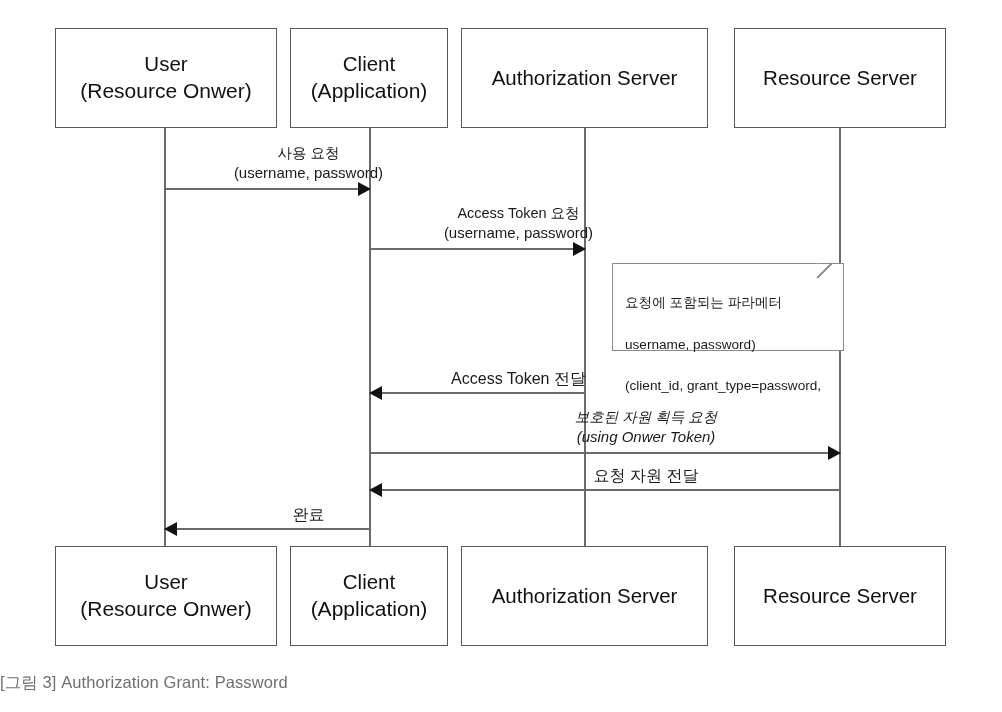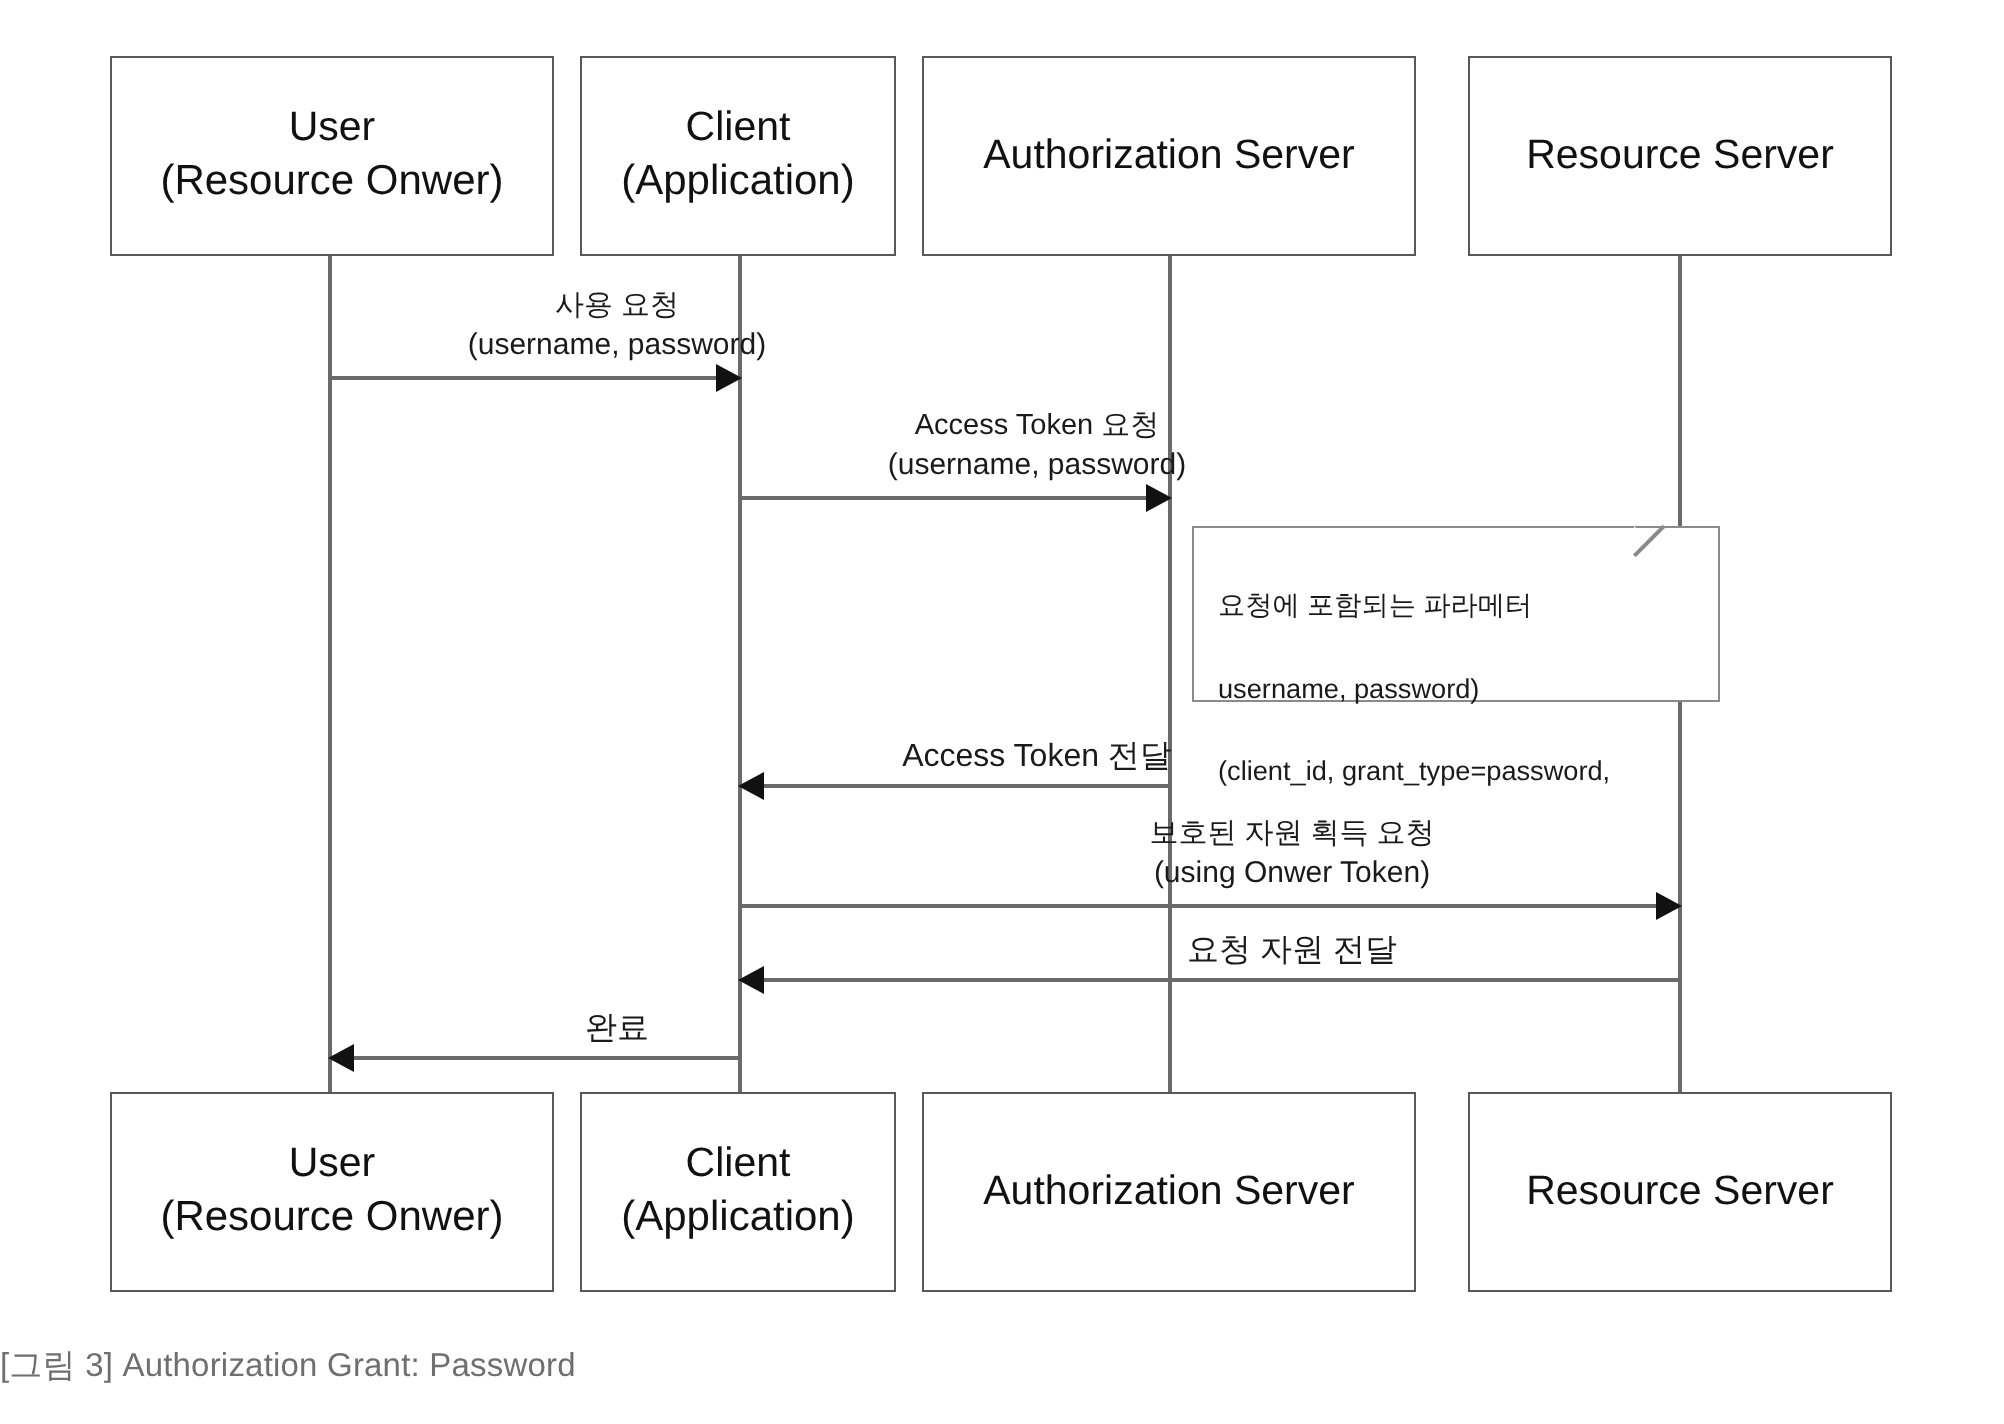--- a/index.html
+++ b/index.html
@@ -171,40 +171,40 @@
 
   <div class="abs msg right" style="left:370px; top:248px; width:215px;">
     <div class="line"></div>
     <div class="head"></div>
     <div class="label" style="top:-44px;">
       <span class="t1">Access Token 요청</span>
       <span class="t2">(username, password)</span>
     </div>
   </div>
 
-  <div class="abs note" style="left:596px; top:263px; width:264px; height:88px;">
+  <div class="abs note" style="left:612px; top:263px; width:232px; height:88px;">
     <span class="nline head-line">요청에 포함되는 파라메터</span>
     <span class="nline">username, password)</span>
     <span class="nline">(client_id, grant_type=password,</span>
   </div>
   <div class="note-fold" style="left:817px; top:263px;"></div>
   <div class="note-fold-line" style="left:817px; top:277px;"></div>
 
   <div class="abs msg left" style="left:370px; top:392px; width:215px;">
     <div class="line"></div>
     <div class="head"></div>
     <div class="label one" style="top:-24px;">
       <span class="t1">Access Token 전달</span>
     </div>
   </div>
 
   <div class="abs msg right" style="left:370px; top:452px; width:470px;">
     <div class="line"></div>
     <div class="head"></div>
-    <div class="label" style="top:-44px;">
+    <div class="label" style="top:-44px;font-style:italic;">
       <span class="t1">보호된 자원 획득 요청</span>
       <span class="t2">(using Onwer Token)</span>
     </div>
   </div>
 
   <div class="abs msg left" style="left:370px; top:489px; width:470px;">
     <div class="line"></div>
     <div class="head"></div>
     <div class="label one" style="top:-24px;">
       <span class="t1">요청 자원 전달</span>

